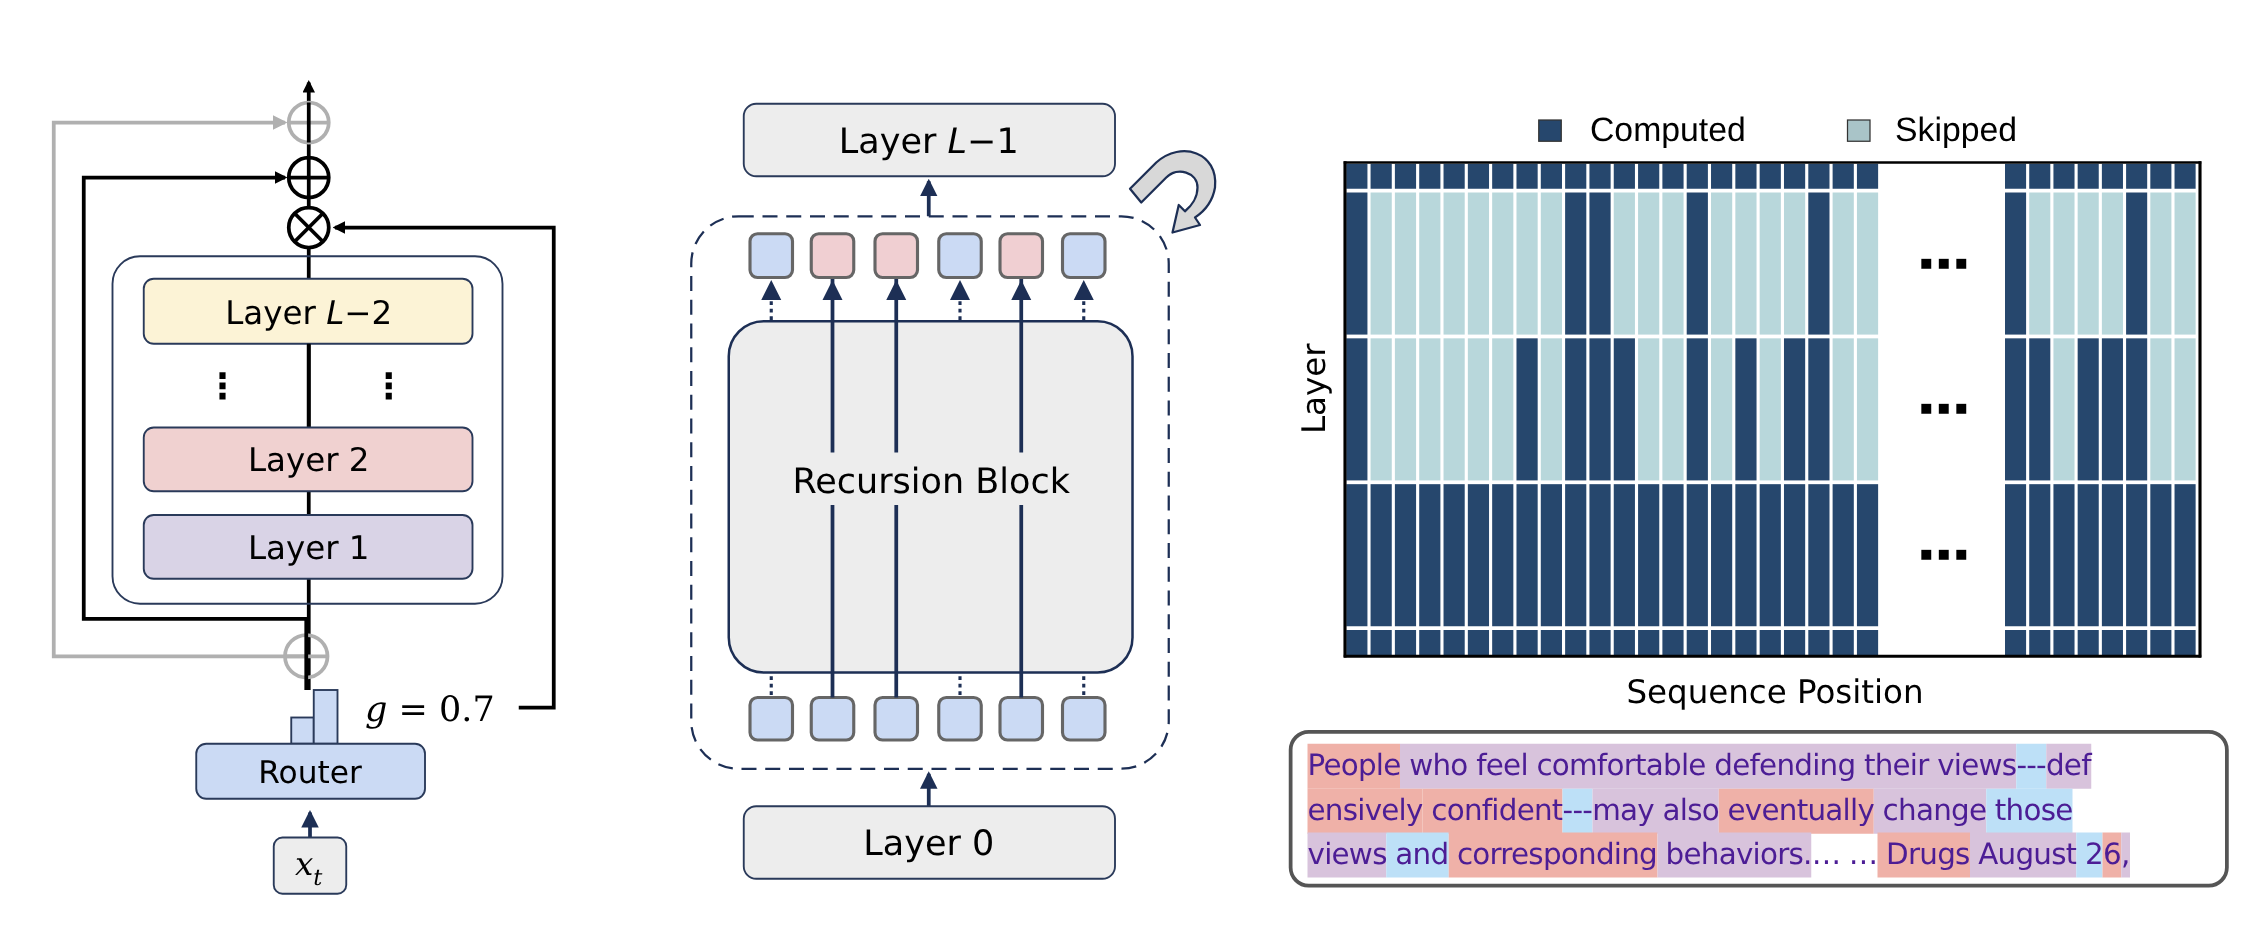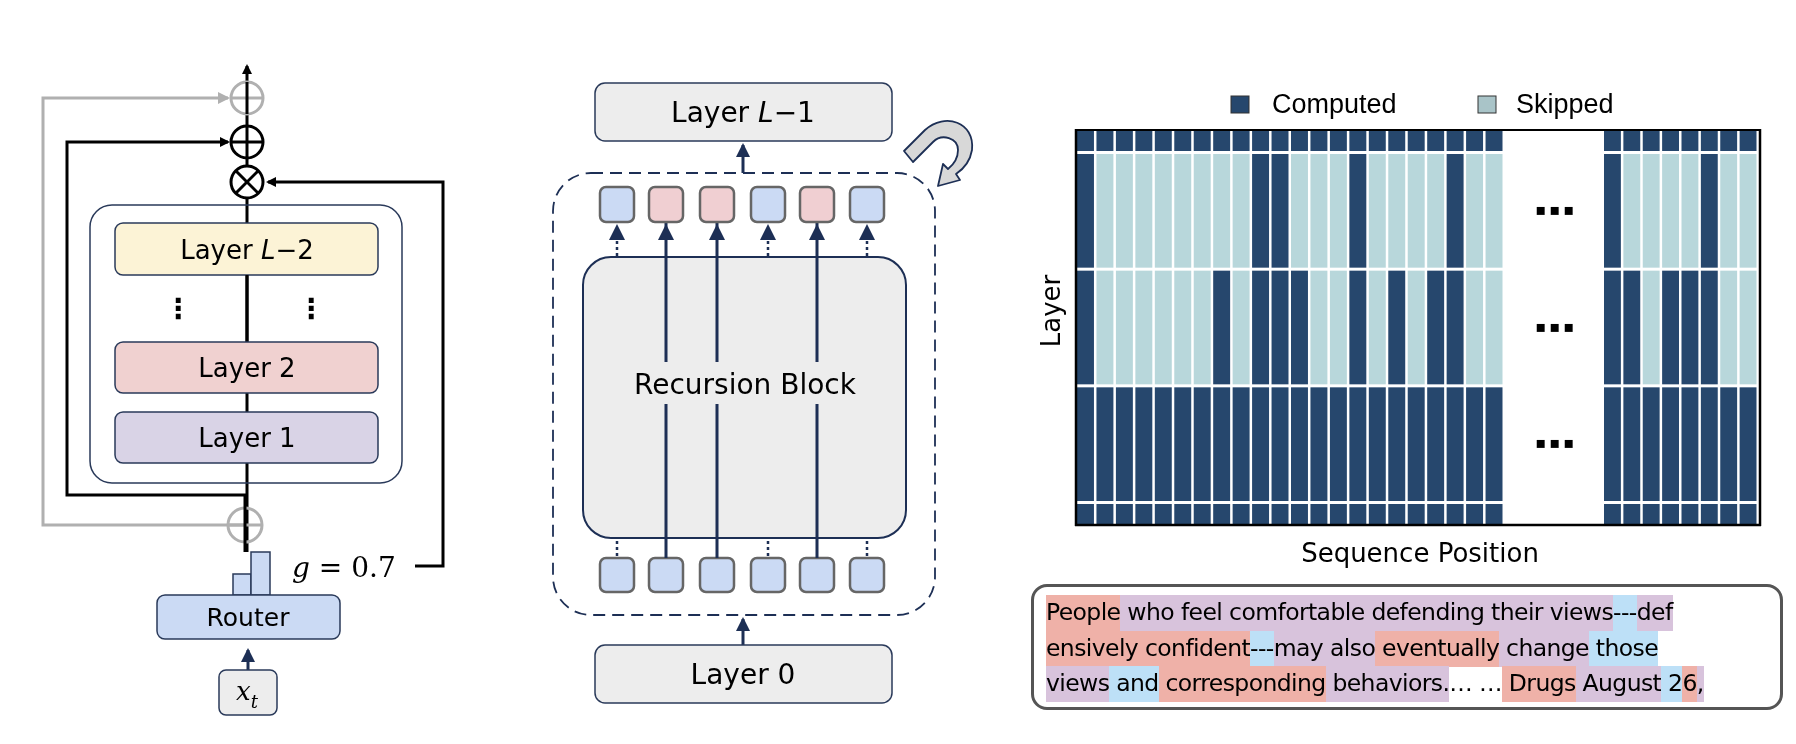--- a/index.html
+++ b/index.html
@@ -1,21 +1,21 @@
 <!DOCTYPE html>
 <html><head>
 <meta charset="utf-8">
 <style>
   html,body{margin:0;padding:0;background:#fff;}
   body{width:1796px;height:744px;position:relative;overflow:hidden;font-family:"Liberation Sans","DejaVu Sans",sans-serif;}
   svg{position:absolute;left:0;top:0;}
   .lbl{font-family:"DejaVu Sans","Liberation Sans",sans-serif;fill:#000;}
   .legend-text{font-family:"Liberation Sans",sans-serif;fill:#000;font-size:27px;}
   #token-box{position:absolute;left:1031px;top:584px;width:752px;height:126px;border:3px solid #555;border-radius:16px;box-sizing:border-box;}
-  #token-lines{position:absolute;left:12px;top:8px;font-family:"DejaVu Sans","Liberation Sans",sans-serif;font-size:23.5px;line-height:35.5px;letter-spacing:-0.6px;white-space:nowrap;color:#000000;}
+  #token-lines{position:absolute;left:12px;top:8px;font-family:"DejaVu Sans","Liberation Sans",sans-serif;font-size:23.5px;line-height:35.5px;letter-spacing:-0.6px;white-space:nowrap;color:#4c1d95;}
   .tok{display:inline;padding:3px 0 5px 0;}
   .line{display:block;height:35.5px;}
 </style>
 </head>
 <body>
 
 <svg id="fig" width="1796" height="744" viewBox="0 0 1796 744" xmlns="http://www.w3.org/2000/svg">
   <defs>
     <marker id="ah-black" markerWidth="10" markerHeight="10" refX="8" refY="5" orient="auto" markerUnits="userSpaceOnUse">
       <path d="M0,0 L10,5 L0,10 z" fill="#000"></path>

